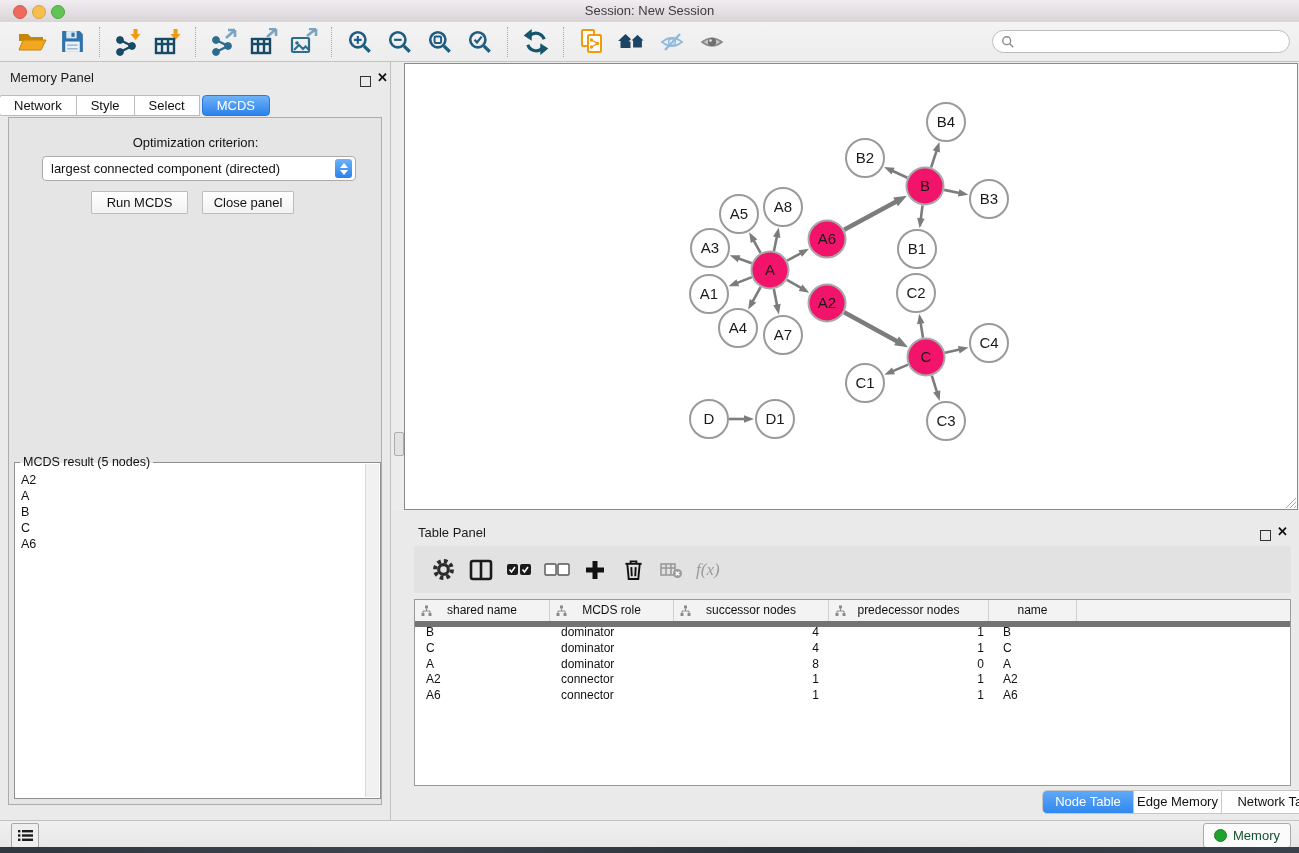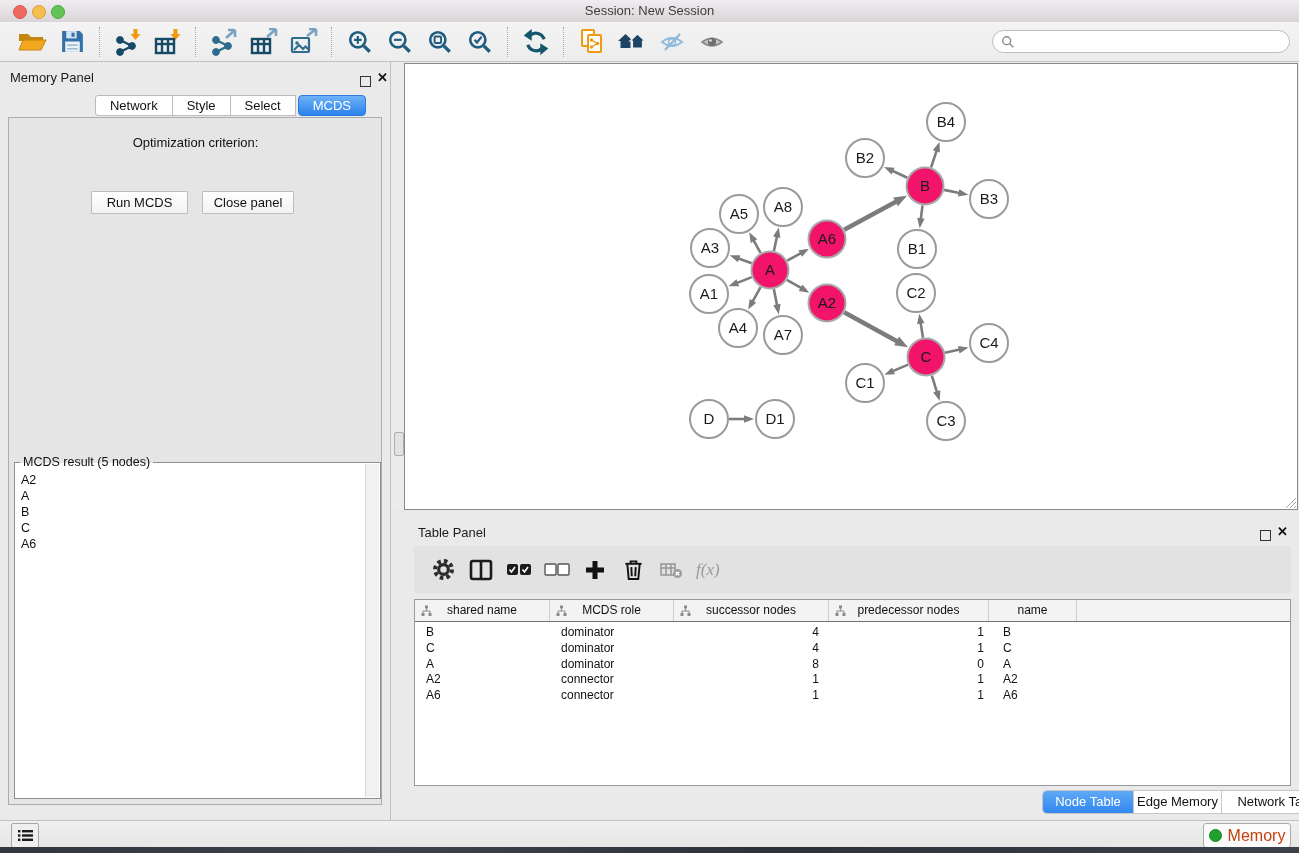--- a/index.html
+++ b/index.html
@@ -22,21 +22,21 @@
   .tbtn{display:flex;align-items:center;justify-content:center;width:40px;height:34px;cursor:default}
   .sep{width:1px;height:30px;border-left:1px dotted #A8A8A8;margin:0 7px}
   #search-wrap{right:9px;top:8px;width:298px;height:23px;background:#fff;
     border:1px solid #BDBDBD;border-radius:12px;display:flex;align-items:center;padding-left:8px;box-sizing:border-box}
   #search-wrap input{border:none;outline:none;flex:1;font-size:12px;background:transparent;height:18px}
   
   #control-panel{left:0;top:62px;width:391px;height:758px;background:#EAEAEA;border-right:1px solid #C0C0C0;box-sizing:border-box}
   #cp-title{left:10px;top:8px;font-size:13px;color:#1c1c1c}
   .win-float{width:9px;height:9px;border:1.5px solid #333;display:inline-block}
   .win-close{font-size:13px;font-weight:bold;color:#111;line-height:12px}
-  #cp-tabs{left:0;top:33px;width:366px;display:flex;justify-content:flex-end;align-items:center}
+  #cp-tabs{left:0;top:33px;width:366px;display:flex;justify-content:flex-start;align-items:center}
   .cp-tab{height:19px;line-height:19px;padding:0 14px;background:#fff;border:1px solid #BBB;
     font-size:13px;color:#111;margin-left:-1px}
   .cp-tab:first-child{border-radius:3px 0 0 3px}
   .cp-tab.active{background:linear-gradient(#6FB2F8,#2A82EB);color:#fff;border:1px solid #2A7ADF;
     border-radius:4px;margin-left:2px;font-size:13px}
   #cp-box{left:8px;top:55px;width:374px;height:688px;background:#E5E5E5;border:1px solid #ACACAC;box-sizing:border-box}
   #opt-label{left:0;top:73px;width:391px;text-align:center;font-size:13px;color:#111}
   #criterion{left:42px;top:94px;width:314px;height:25px;background:#fff;border:1px solid #ABABAB;
     border-radius:4px;box-sizing:border-box;display:flex;align-items:center;font-size:13px;color:#111;padding-left:8px}
   #criterion .stepper{position:absolute;right:3px;top:2px;width:17px;height:19px;border-radius:3px;
@@ -60,37 +60,37 @@
   #net-canvas{position:absolute;left:0;top:26px;right:0;bottom:0;background:#fff}
   #resize-grip{position:absolute;right:1px;bottom:1px;width:13px;height:13px}
   .divider-handle{background:#E2E2E2;border:1px solid #ADADAD;border-radius:2px}
   
   #table-panel{left:392px;top:510px;width:907px;height:310px;background:#EAEAEA}
   #tp-title{left:26px;top:15px;font-size:13px;color:#1c1c1c}
   #tp-toolbar{left:22px;top:36px;width:877px;height:47px;background:#E2E2E2;border-radius:2px;display:flex;align-items:center;padding-left:10px;box-sizing:border-box}
   .tp-btn{width:38px;height:38px;display:flex;align-items:center;justify-content:center}
   #fx-label{font-family:Liberation Serif, serif;font-style:italic;font-size:17px;color:#9A9A9A;margin-left:6px}
   #data-table{left:22px;top:89px;width:877px;height:187px;background:#fff;border:1px solid #9A9A9A;box-sizing:border-box;overflow:hidden}
-  #thead{position:absolute;left:0;top:0;width:100%;height:21px;background:#F3F3F3;border-bottom:1px solid #737373}
+  #thead{position:absolute;left:0;top:0;width:100%;height:21px;background:#F3F3F3;border-bottom:6px solid #737373}
   .th{position:absolute;top:0;height:21px;border-right:1px solid #CFCFCF;box-sizing:border-box}
   .th .lbl{display:block;width:100%;text-align:center;line-height:21px;font-size:12px;color:#111}
   .th .hicon{position:absolute;left:6px;top:5px}
   .tr{position:absolute;left:0;width:100%;height:16px}
   .td{position:absolute;top:0;height:16px;line-height:16px;font-size:12px;color:#111;box-sizing:border-box;white-space:nowrap}
   
   #bottom-tabs{left:672px;top:790px;height:22px;display:flex;border:1px solid #C6C6C6;border-radius:5px;overflow:hidden;background:#fff}
   .bt-tab{height:22px;line-height:22px;text-align:center;font-size:13px;color:#111;border-right:1px solid #C9C9C9;background:#fff}
   .bt-tab:last-child{border-right:none}
   .bt-tab.active{background:linear-gradient(#5FA9F6,#3188EF);color:#fff}
   
   #status-bar{left:0;top:820px;width:1299px;height:27px;background:linear-gradient(#F0F0F0,#E6E6E6);border-top:1px solid #C2C2C2}
   #list-btn{left:11px;top:2px;width:26px;height:23px;background:#EFEFEF;border:1px solid #A8A8A8;border-radius:2px;display:flex;align-items:center;justify-content:center}
   #memory-btn{right:8px;top:2px;width:86px;height:23px;background:#FBFBFB;border:1px solid #ABABAB;border-radius:3px;display:flex;align-items:center;justify-content:center;gap:6px}
   #memory-btn .dot{width:11px;height:11px;border-radius:50%;background:#1FA32C;border:1px solid #16831F}
-  #memory-btn .lbl{font-size:16px;color:#c2410c}
+  #memory-btn .lbl{font-size:13px;color:#14532d}
   #desk-strip{left:0;top:847px;width:1299px;height:6px;background:linear-gradient(90deg,#30373f,#3c434c 30%,#2b323a 60%,#3a414a)}
 </style>
 </head>
 <body>
 
 <div id="titlebar" class="abs">
   <span class="light red abs" style="left:13px"></span>
   <span class="light yellow abs" style="left:32px"></span>
   <span class="light green abs" style="left:51px"></span>
   <div class="title">Session: New Session</div>
@@ -262,20 +262,27 @@
   <span class="abs" style="left:360px;top:11px"><span class="win-float"></span></span>
   <span class="abs win-close" style="left:377px;top:10px">✕</span>
   <div id="cp-tabs" class="abs">
       <div class="cp-tab">Network</div>
       <div class="cp-tab">Style</div>
       <div class="cp-tab">Select</div>
       <div class="cp-tab active">MCDS</div>
     </div>
   <div id="cp-box" class="abs"></div>
   <div id="opt-label" class="abs">Optimization criterion:</div>
+  <div id="criterion" class="abs">
+    <span>largest connected component (directed)</span>
+    <span class="stepper">
+        <span class="chev-up"></span>
+        <span class="chev-dn"></span>
+      </span>
+  </div>
   <div id="run-btn" class="cp-btn abs">Run MCDS</div>
   <div id="closep-btn" class="cp-btn abs">Close panel</div>
   <div id="result-box" class="abs">
     <span id="result-legend">MCDS result (5 nodes)</span>
     <div id="result-list">
         <div class="result-item">A2</div>
         <div class="result-item">A</div>
         <div class="result-item">B</div>
         <div class="result-item">C</div>
         <div class="result-item">A6</div>

